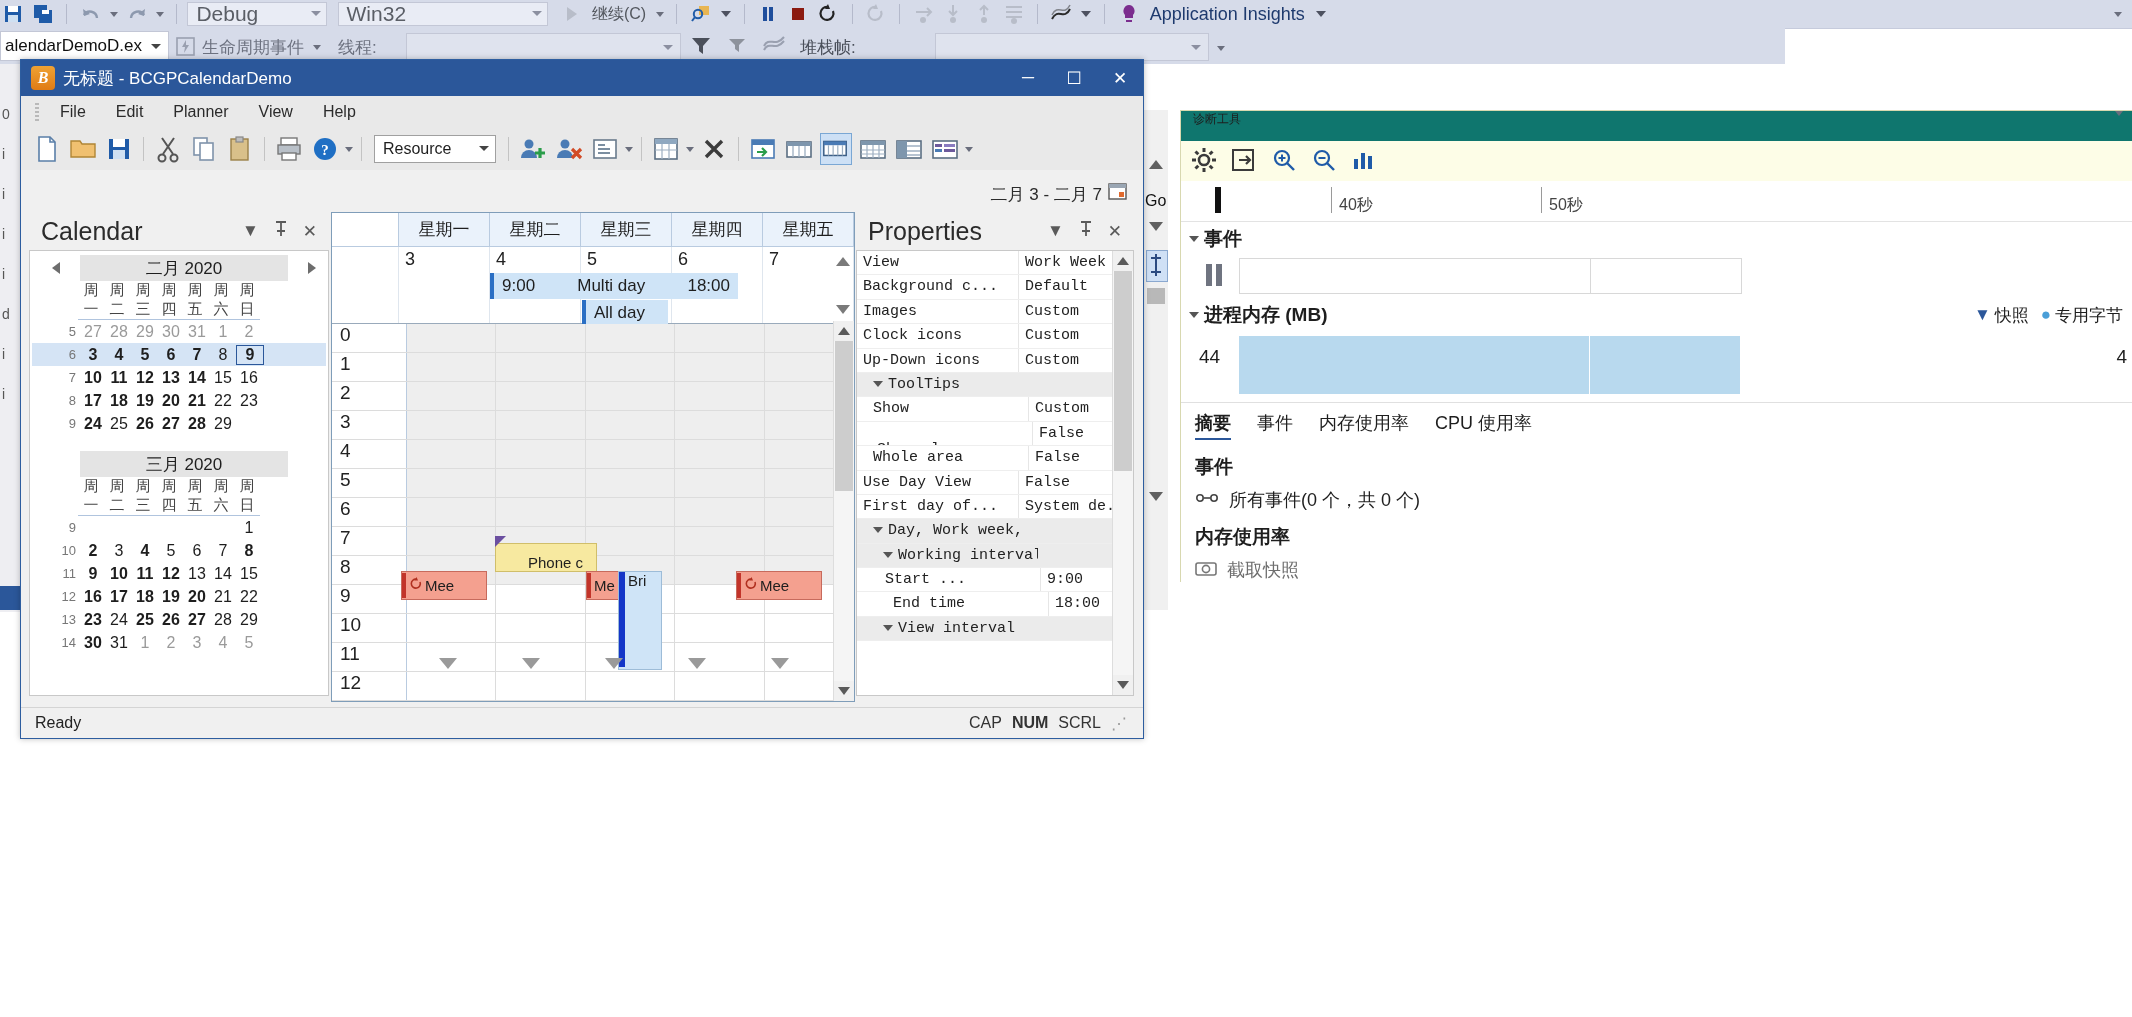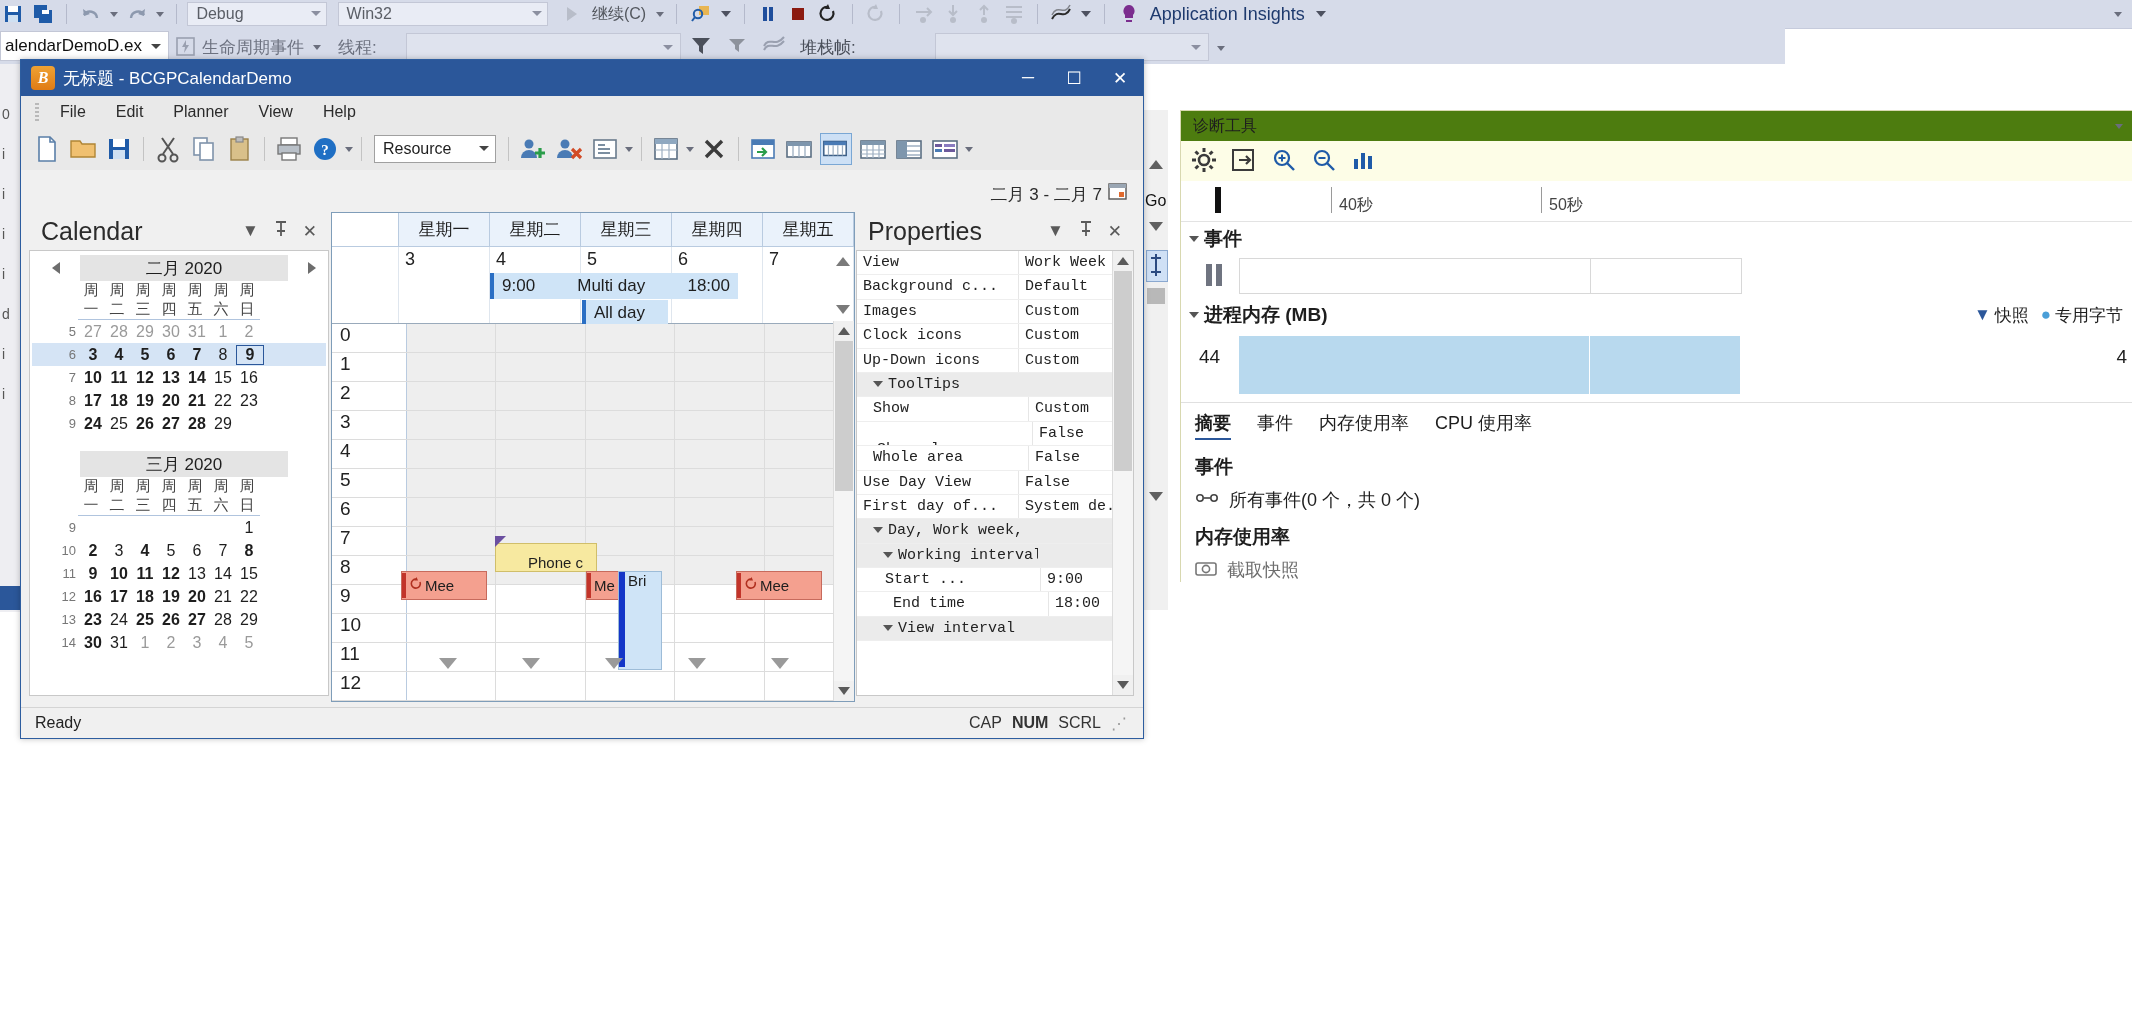--- a/index.html
+++ b/index.html
@@ -16,21 +16,21 @@
   
   #vs-shell{position:absolute;left:0;top:0;width:2132px;height:1017px;background:#ffffff;}
   #vs-toolbar-row1{position:absolute;left:0;top:0;width:2132px;height:28px;background:#d6dbe9;border-bottom:1px solid #c6cbdc;}
   #vs-toolbar-row2{position:absolute;left:0;top:28px;width:1785px;height:36px;background:#d6dbe9;}
   #vs-left-strip{position:absolute;left:0;top:64px;width:24px;height:953px;background:#eeeef2;border-right:1px solid #cccedb;}
 
   .tb-sep{width:1px;height:20px;background:#b4b9cb;display:inline-block;vertical-align:middle;margin:0 6px;}
   .tb-ico{display:inline-block;vertical-align:middle;width:22px;height:22px;position:relative;margin:0 2px;}
   .tb-txt{display:inline-block;vertical-align:middle;color:#53575e;font-size:16px;padding:0 4px;}
   .tb-combo{display:inline-block;vertical-align:middle;height:22px;line-height:22px;background:#e9ecf5;
-            border:1px solid #c3c7d6;color:#5a5e66;font-size:16px;padding:0 20px 0 8px;position:relative;}
+            border:1px solid #c3c7d6;color:#5a5e66;font-size:21px;padding:0 20px 0 8px;position:relative;}
   .tb-combo .cv{position:absolute;right:5px;top:8px;border-left:5px solid transparent;border-right:5px solid transparent;border-top:5px solid #8b8fa0;}
   .caret-dn{width:0;height:0;border-left:5px solid transparent;border-right:5px solid transparent;border-top:6px solid #4d5160;display:inline-block;vertical-align:middle;margin:0 3px;}
   .caret-sm{width:0;height:0;border-left:4px solid transparent;border-right:4px solid transparent;border-top:5px solid #6a6e7d;display:inline-block;vertical-align:middle;margin:0 2px;}
 
   
   #app-window{position:absolute;left:20px;top:59px;width:1122px;height:678px;border:1px solid #2d5d9f;background:#f0f0f0;
               box-shadow:0 0 6px rgba(0,0,0,.25);}
   #app-title{height:36px;background:#2b579a;color:#ffffff;display:flex;align-items:center;padding-left:10px;font-size:17px;}
   #app-title .tbtns{margin-left:auto;display:flex;}
   #app-title .tbtn{width:46px;height:36px;display:flex;align-items:center;justify-content:center;color:#fff;font-size:17px;}
@@ -106,21 +106,21 @@
   .prow.cat{background:#ebebeb;}
   .prow.cat .pn{font-weight:normal;}
   .tri{display:inline-block;width:0;height:0;border-left:5px solid transparent;border-right:5px solid transparent;border-top:6px solid #555;margin-right:5px;vertical-align:middle;}
 
   #app-status{position:absolute;left:0;bottom:0;width:1122px;height:30px;background:#f0f0f0;border-top:1px solid #d4d4d4;display:flex;align-items:center;font-size:16px;color:#222;}
   #app-status .left{padding-left:14px;}
   #app-status .right{margin-left:auto;padding-right:16px;display:flex;gap:10px;color:#333;}
 
   
   #diag{position:absolute;left:1180px;top:110px;width:952px;height:470px;background:#fdfde7;border:1px solid #d8d8b0;}
-  #diag-title{height:30px;background:#4d7c0f;display:flex;align-items:center;padding:0 8px 0 12px;font-size:16px;color:#1e1e1e;}
+  #diag-title{height:30px;background:#0f766e;display:flex;align-items:flex-start;padding:0 8px 0 12px;font-size:12px;color:#1e1e1e;}
   #diag-title .cv{margin-left:auto;}
   #diag-toolbar{height:40px;display:flex;align-items:center;padding-left:10px;gap:14px;background:#fdfde7;}
   #diag-session{font-size:18px;font-weight:bold;padding:4px 0 4px 12px;background:#fff;}
   #diag-ruler{height:40px;background:#fff;position:relative;border-bottom:1px solid #e3e3e3;}
   .rt{position:absolute;top:14px;font-size:16px;color:#444;}
   .rtick{position:absolute;top:6px;width:1px;height:26px;background:#9a9a9a;}
   .diag-sec{background:#fff;}
   .diag-secth{display:flex;align-items:center;font-size:19px;font-weight:bold;padding:4px 0 4px 8px;background:#fff;}
   #diag-tabs{display:flex;gap:26px;padding:8px 0 6px 14px;font-size:18px;background:#fff;border-top:1px solid #e0e0e0;}
   #diag-tabs .t{padding-bottom:3px;}

